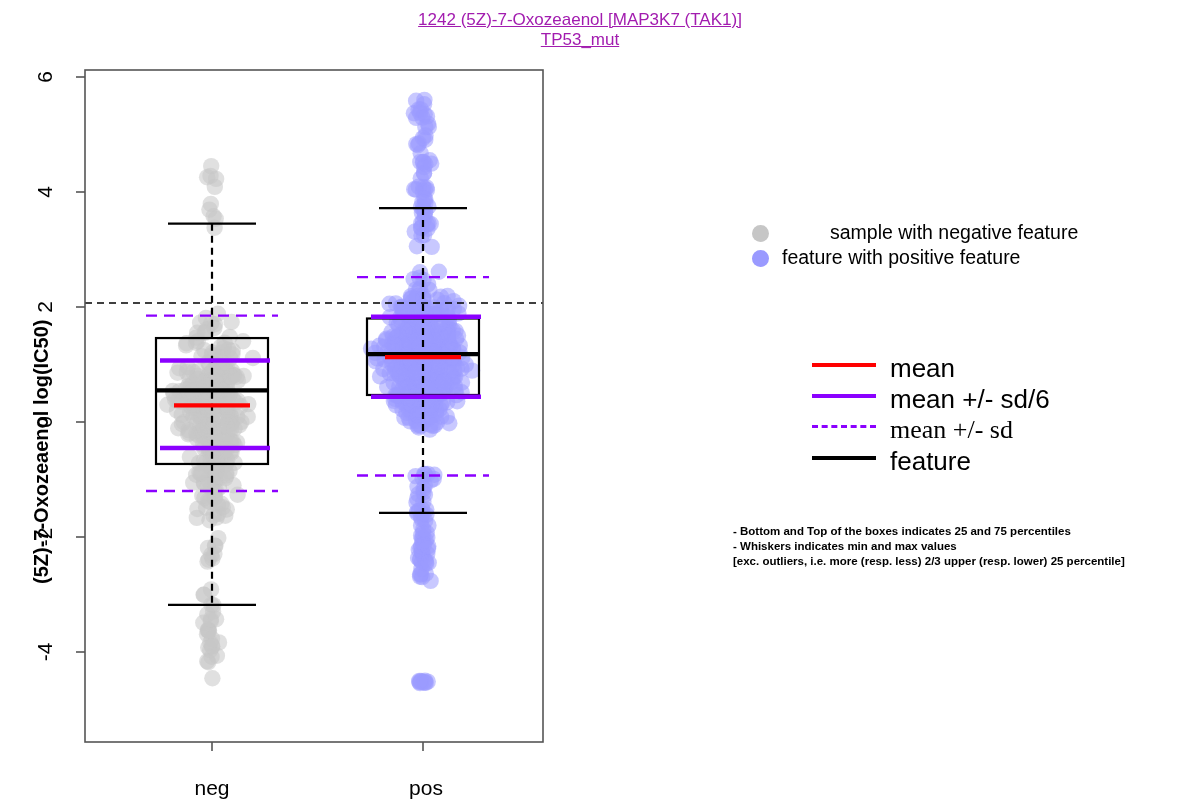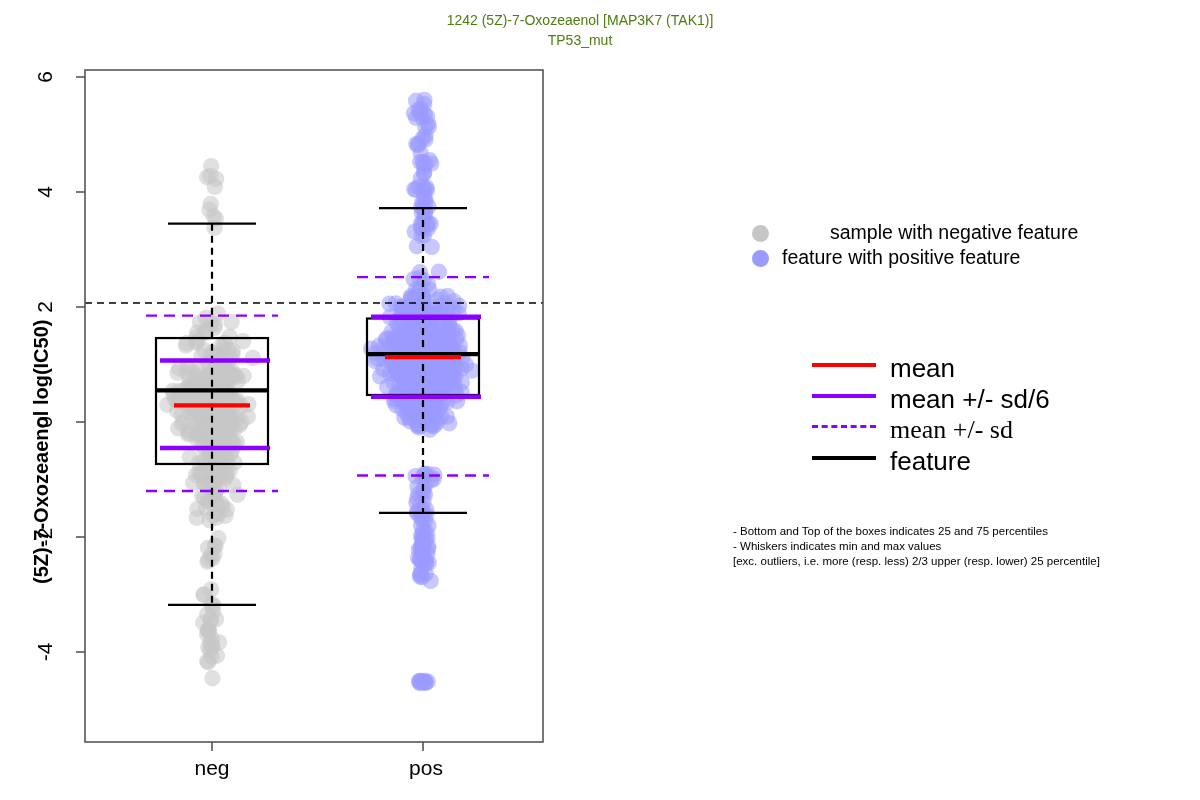--- a/index.html
+++ b/index.html
@@ -4,40 +4,40 @@
 <style>
   html,body{margin:0;padding:0;}
   body{
     width:1200px;height:800px;background:#ffffff;
     font-family:"Liberation Sans", sans-serif;
     color:#000;overflow:hidden;position:relative;
   }
   #stage{position:absolute;left:0;top:0;width:1200px;height:800px;}
   .title{
     position:absolute;left:0;top:10px;width:1160px;text-align:center;
-    font-size:14px;line-height:20px;color:#4d7c0f;white-space:pre-line;
+    font-size:17px;line-height:20px;color:#a21caf;white-space:pre-line;text-decoration:underline;
   }
   .ylab{
     position:absolute;
     font-size:20px;font-weight:bold;
     transform-origin:0 0;transform:rotate(-90deg);
     white-space:nowrap;
   }
   .ytick-label{
     position:absolute;font-size:21px;
     transform-origin:50% 50%;transform:rotate(-90deg);
     text-align:center;
   }
   .xtick-label{
-    position:absolute;font-size:21px;text-align:center;
+    position:absolute;font-size:21px;text-align:center;margin-top:20px;
   }
   .legend-dot-label{position:absolute;font-size:19.5px;white-space:nowrap;}
   .legend-line-label{position:absolute;font-size:26px;white-space:nowrap;}
   .footnote{
-    position:absolute;font-size:11.5px;line-height:15px;white-space:pre-line;
+    position:absolute;font-size:11.5px;line-height:15px;white-space:pre-line;font-weight:bold;
   }
   svg{position:absolute;left:0;top:0;}
 </style>
 </head>
 <body>
 
 <div id="stage">
 
   <div class="title">1242 (5Z)-7-Oxozeaenol [MAP3K7 (TAK1)]
 TP53_mut</div>

